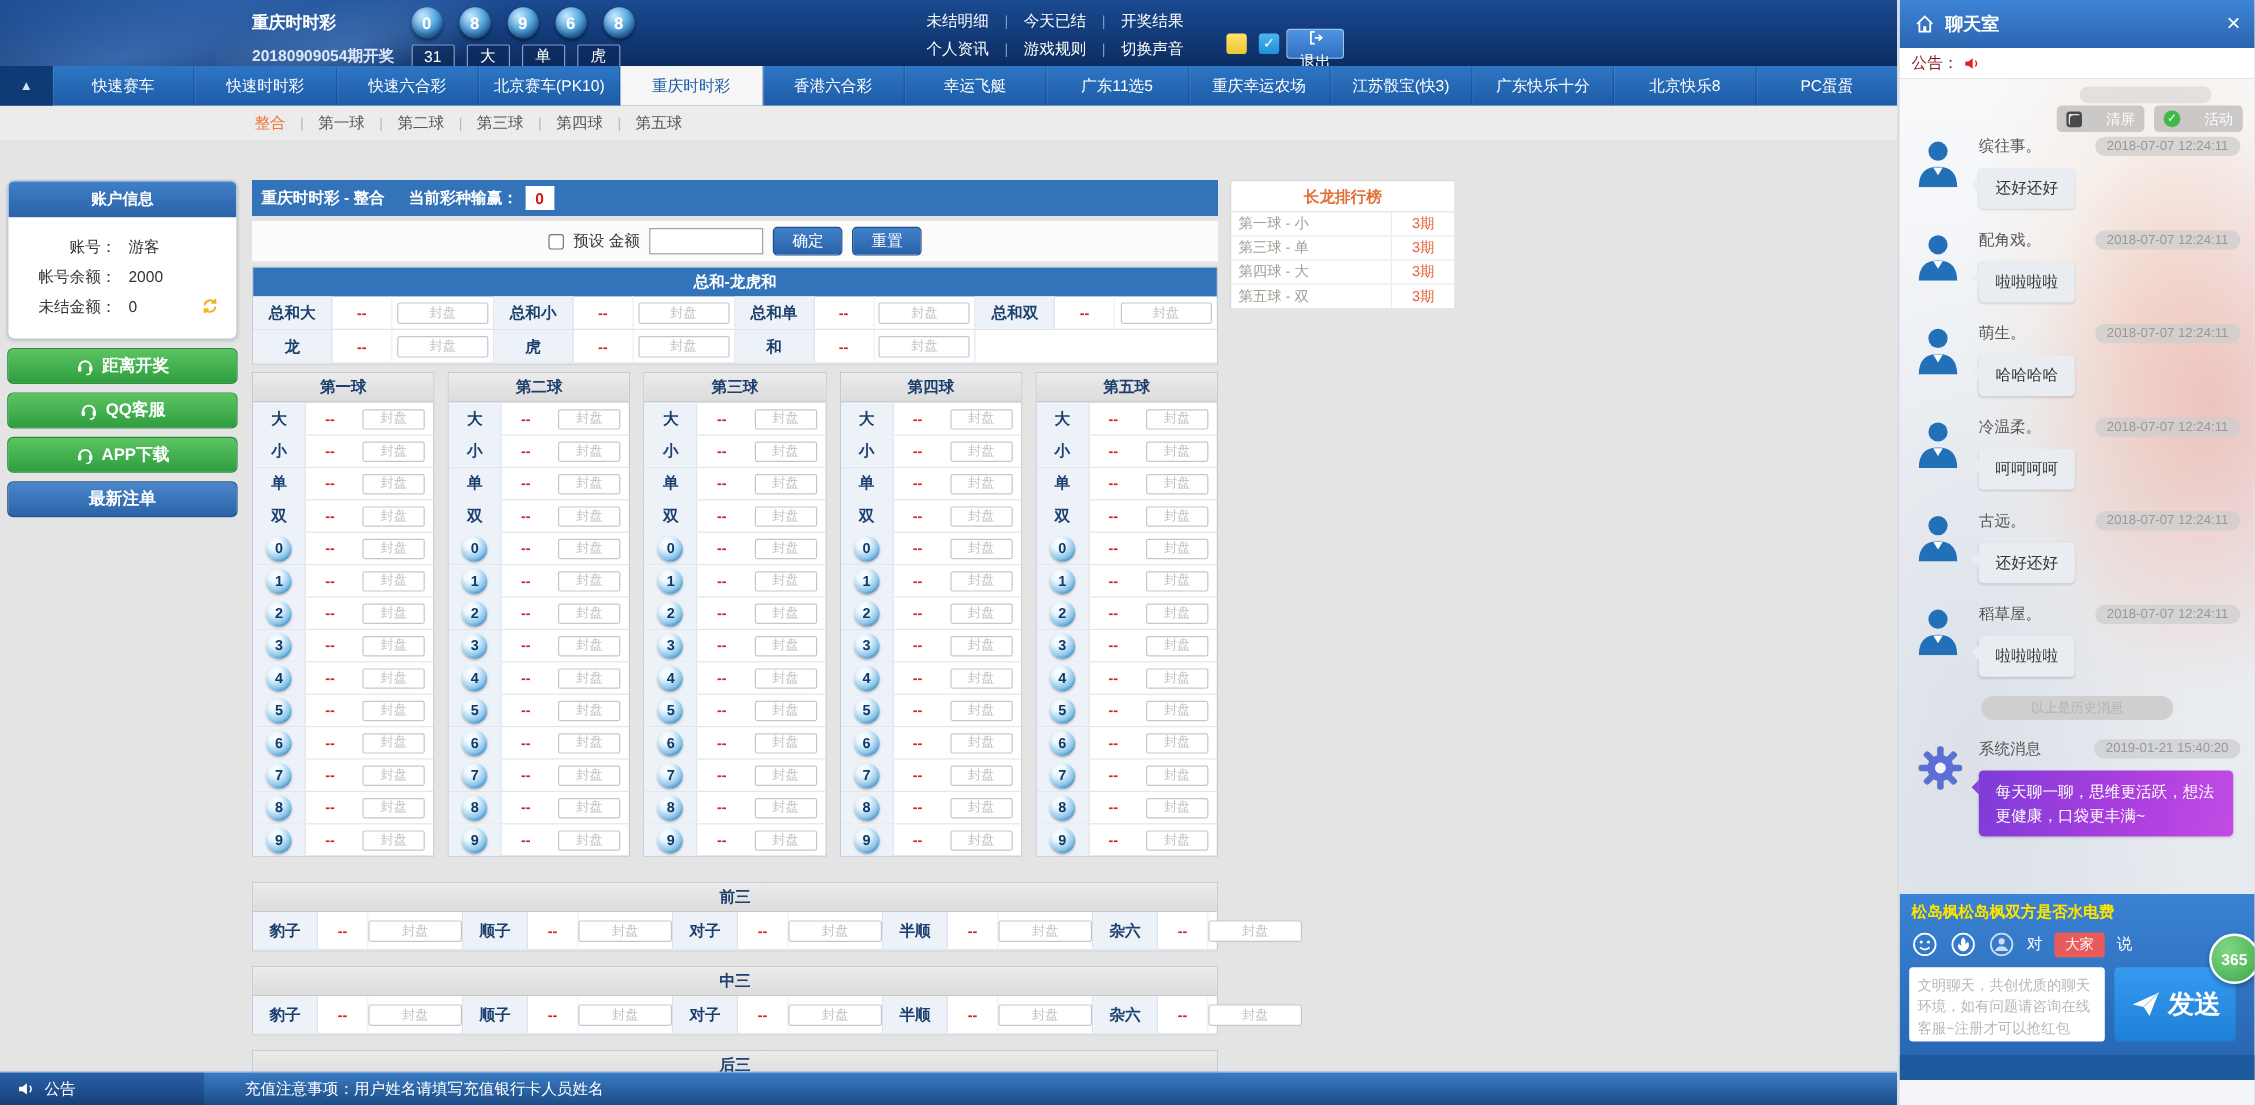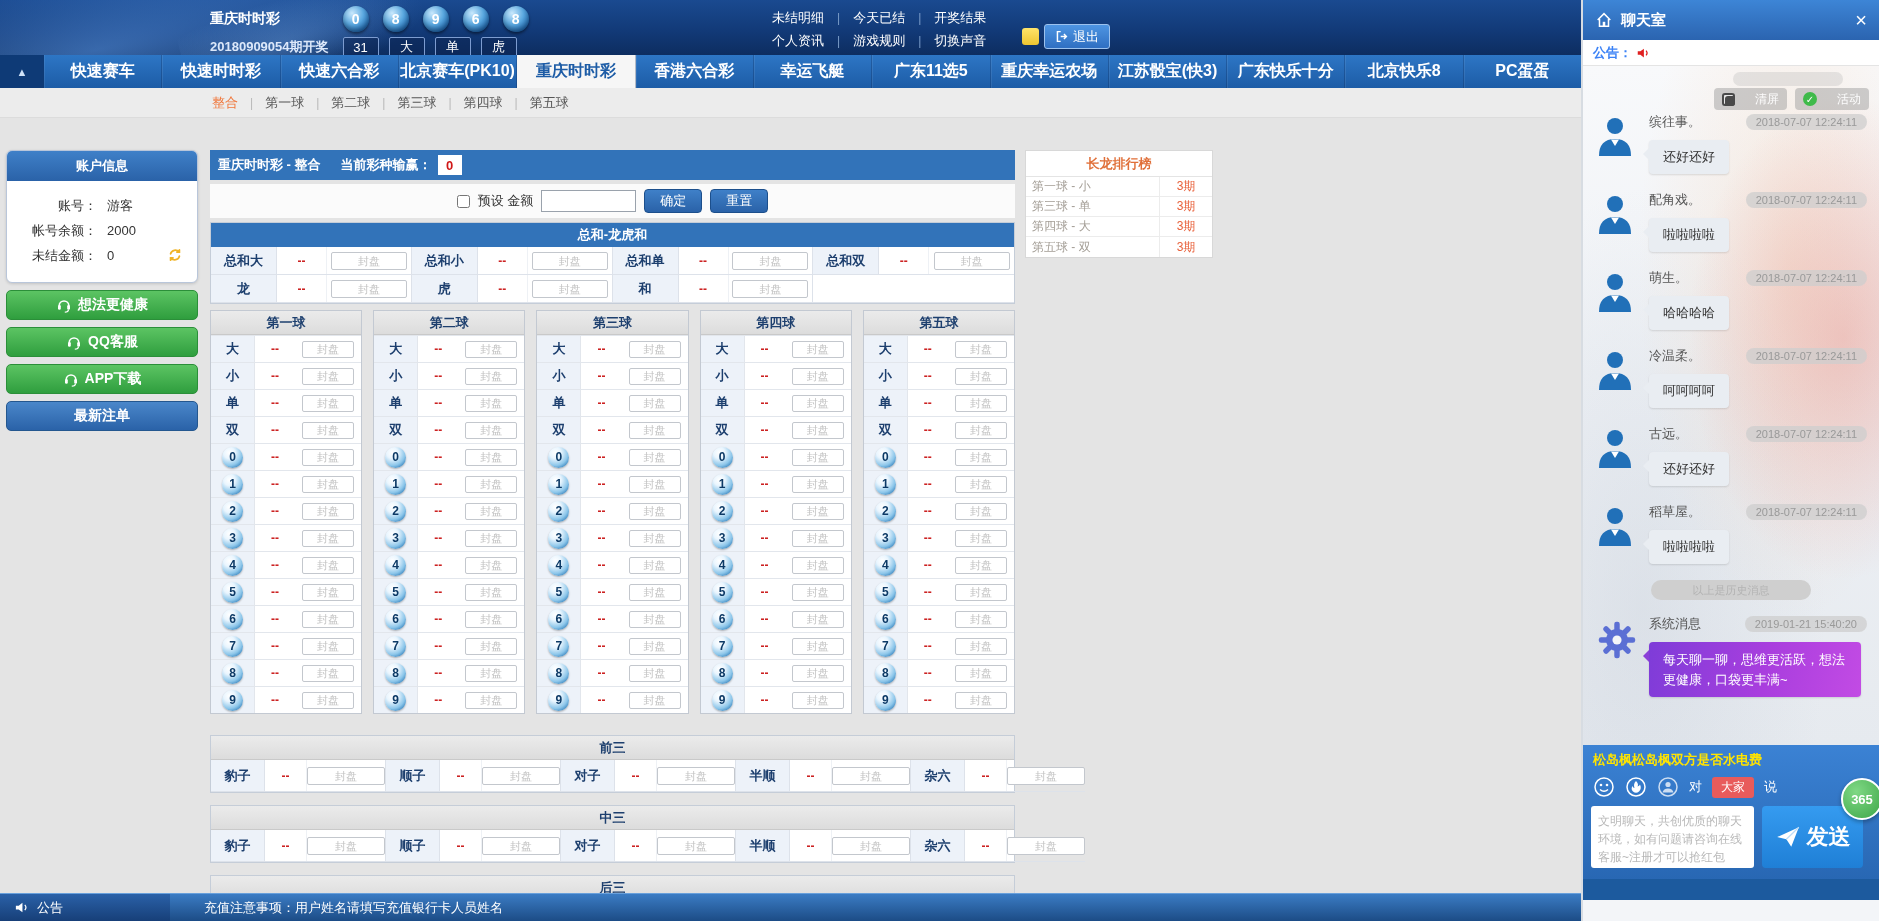--- a/index.html
+++ b/index.html
@@ -25,29 +25,29 @@
     color:#fff; font-size:13px; display:flex; align-items:center; justify-content:center; border-radius:2px; }
   .top-links { position:absolute; left:772px; top:7px; z-index:2; }
   .tl-row { display:flex; align-items:center; height:21px; margin-bottom:2px; }
   .tl-link { color:#fff; font-size:13px; cursor:pointer; }
   .tl-sep { color:#7a9cc8; font-size:12px; margin:0 13px; }
   .top-inds { position:absolute; left:1022px; top:28px; display:flex; gap:10px; z-index:2; }
   .ind { width:17px; height:17px; border-radius:3px; }
   .ind.yellow { background:linear-gradient(180deg,#ffe46a,#edc531); }
   .ind.blue { background:linear-gradient(180deg,#4db6ec,#1e90d8); color:#fff; font-size:12px; font-weight:bold; text-align:center; line-height:17px; }
   .ind.red { background:linear-gradient(180deg,#f23a2e,#cf1410); }
-  .logout-btn { position:absolute; left:1044px; top:24px; height:25px; padding:0 10px; display:flex; align-items:center; gap:5px;
+  .logout-btn { position:absolute; left:1072px; top:24px; height:25px; padding:0 10px; display:flex; align-items:center; gap:5px;
     background:linear-gradient(180deg,#4e95e2,#2f6fc2); border:1px solid #9cc2ee; border-radius:3px;
-    color:#fff; font-size:13px; cursor:pointer; z-index:2; }
+    color:#fff; font-size:13px; cursor:pointer; z-index:2;flex-direction:column; }
 
   
   .mainnav { position:absolute; left:0; top:55px; width:1582px; height:33px; display:flex;
     background:linear-gradient(180deg,#2d76c5 0%,#1d5ca6 100%); z-index:3; }
   .nav-arrow { width:44px; display:flex; align-items:center; justify-content:center; background:#0e3a76; color:#cfe2f8; font-size:11px; cursor:pointer; }
-  .tab { flex:1; display:flex; align-items:center; justify-content:center; color:#fff; font-size:16px; font-weight:bold;
+  .tab { flex:1; display:flex; align-items:center; justify-content:center; color:#fff; font-size:13px; font-weight:normal;
     cursor:pointer; border-right:1px solid rgba(10,35,80,.28); box-shadow:inset 1px 0 0 rgba(255,255,255,.08); white-space:nowrap;text-align:center; }
   .tab.active { background:#f6f6f6; color:#1d5ca6; box-shadow:none; }
 
   
   .subnav { position:absolute; left:0; top:88px; width:1582px; height:30px; background:#ececec;
     display:flex; align-items:center; padding-left:212px; border-bottom:1px solid #dcdcdc; }
   .sn-item { color:#555; font-size:13px; cursor:pointer; }
   .sn-item.active { color:#f0763a; }
   .sn-sep { color:#b8b8b8; margin:0 12px; font-size:12px; }
 
@@ -135,21 +135,21 @@
     background:linear-gradient(180deg,#2a61a8,#173f78); color:#fff; font-size:13px; }
   .footer-text { color:#fff; font-size:13px; margin-left:34px; }
 
   
   .chat { position:absolute; left:1581px; top:0; width:298px; height:921px; background:#f3f5f8; z-index:20;
     border-left:2px solid #d7dce2; overflow:hidden; }
   .chat-head { height:40px; background:linear-gradient(180deg,#3d85d6,#2b64b0); display:flex; align-items:center; padding:0 12px; gap:8px; }
   .chat-title { color:#fff; font-size:15px; font-weight:bold; flex:1; }
   .chat-close { color:#fff; font-size:20px; cursor:pointer; line-height:1; }
   .chat-notice { height:26px; background:#fff; border-bottom:1px solid #e4e4e4; display:flex; align-items:center; padding:0 10px; gap:4px; }
-  .chat-notice .nt { color:#3b82f6; font-size:13px; font-weight:bold; }
+  .chat-notice .nt { color:#7f1d1d; font-size:13px; font-weight:normal; }
   .chat-body { position:relative; height:679px; overflow:hidden; padding-top:6px;
     background:
       radial-gradient(ellipse at 88% 40%, rgba(228,104,96,.30), transparent 42%),
       radial-gradient(ellipse at 70% 30%, rgba(248,206,170,.35), transparent 52%),
       radial-gradient(ellipse at 20% 80%, rgba(180,190,205,.25), transparent 55%),
       linear-gradient(180deg,#f8f9fb 0%,#eef1f5 45%,#e6eaef 100%); }
   .faded-frag { position:absolute; left:150px; top:6px; width:110px; height:14px; background:rgba(190,190,190,.35); border-radius:7px; }
   .chat-tools { position:absolute; right:10px; top:22px; display:flex; gap:8px; }
   .tool-btn { height:22px; padding:0 8px; background:rgba(160,160,160,.5); border-radius:4px; display:flex; align-items:center; gap:20px;
     color:rgba(255,255,255,.95); font-size:12px; cursor:pointer; }
@@ -300,21 +300,21 @@
     <div id="side-btns">
         <div class="side-btn green">
           <span class="hs-ic">
             <svg viewBox="0 0 20 20" width="16" height="16">
               <path d="M4 11 a6 6 0 0 1 12 0" fill="none" stroke="#fff" stroke-width="2"></path>
               <rect x="2.5" y="10" width="3.5" height="6" rx="1.6" fill="#fff"></rect>
               <rect x="14" y="10" width="3.5" height="6" rx="1.6" fill="#fff"></rect>
               <path d="M15.5 16 q0 3 -4.5 3" fill="none" stroke="#fff" stroke-width="1.6"></path>
             </svg>
           </span>
-          <span>想法更健康</span>
+          <span>距离开奖</span>
         </div>
         <div class="side-btn green">
           <span class="hs-ic">
             <svg viewBox="0 0 20 20" width="16" height="16">
               <path d="M4 11 a6 6 0 0 1 12 0" fill="none" stroke="#fff" stroke-width="2"></path>
               <rect x="2.5" y="10" width="3.5" height="6" rx="1.6" fill="#fff"></rect>
               <rect x="14" y="10" width="3.5" height="6" rx="1.6" fill="#fff"></rect>
               <path d="M15.5 16 q0 3 -4.5 3" fill="none" stroke="#fff" stroke-width="1.6"></path>
             </svg>
           </span>

